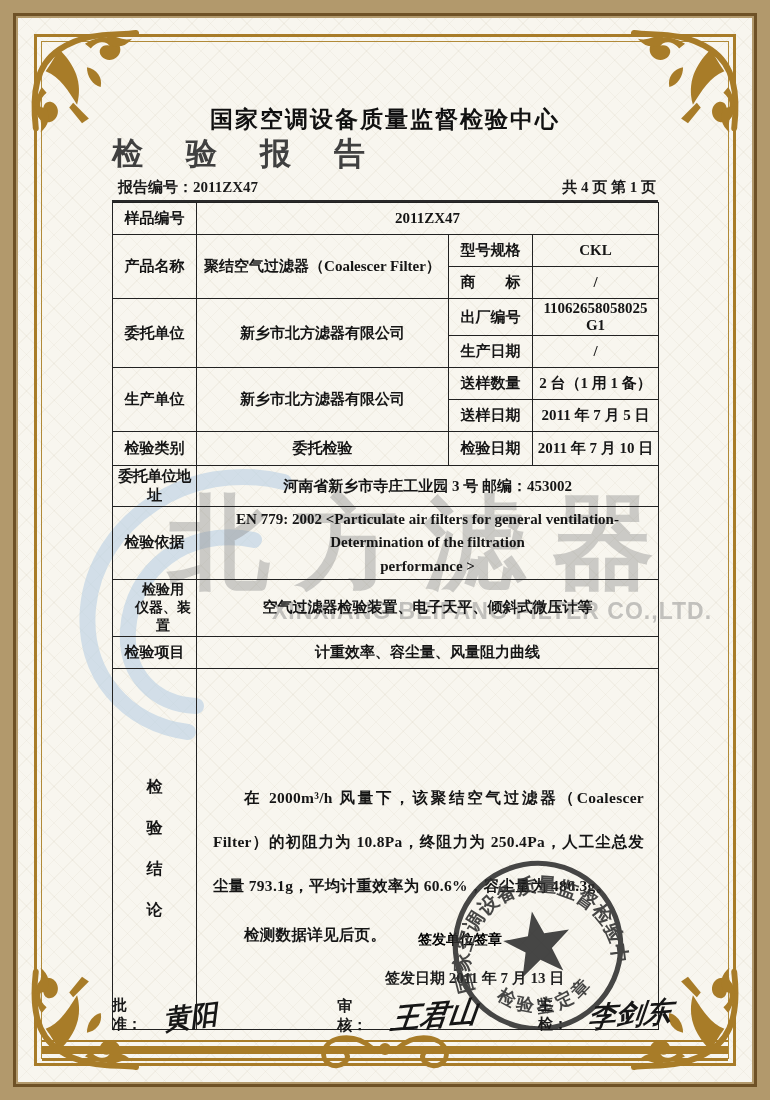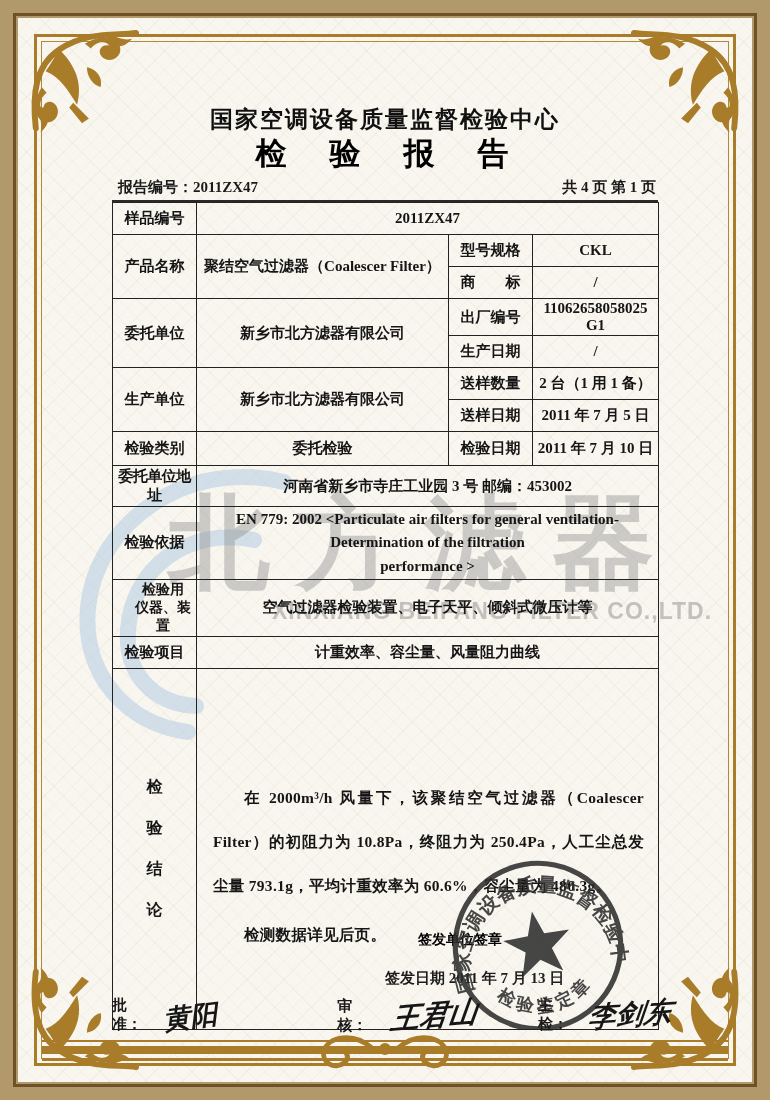--- a/index.html
+++ b/index.html
@@ -40,22 +40,22 @@
     font-size:23px;letter-spacing:1px;color:rgba(140,140,140,.5);white-space:nowrap;text-align:center;
   }
 
   
   .content{position:absolute;left:112px;top:104px;width:546px;}
   .org-title{
     text-align:center;font-family:"Liberation Sans", sans-serif;
     font-weight:bold;font-size:23px;letter-spacing:2px;line-height:30px;color:#111;
   }
   .doc-title{
-    text-align:center;font-family:"Liberation Sans", sans-serif;
-    font-weight:bold;font-size:31px;letter-spacing:6px;line-height:40px;color:#000000;
+    text-align:left;font-family:"Liberation Sans", sans-serif;
+    font-weight:bold;font-size:31px;letter-spacing:6px;line-height:40px;color:#404040;
   }
   .meta-row{
     display:flex;justify-content:space-between;align-items:flex-end;
     font-size:15px;font-weight:bold;line-height:22px;
     border-bottom:2px solid #2a2a2a;padding:0 2px 2px 6px;margin-top:2px;
   }
   table.report{
     border-collapse:collapse;table-layout:fixed;width:546px;margin-top:0;
   }
   table.report td{

